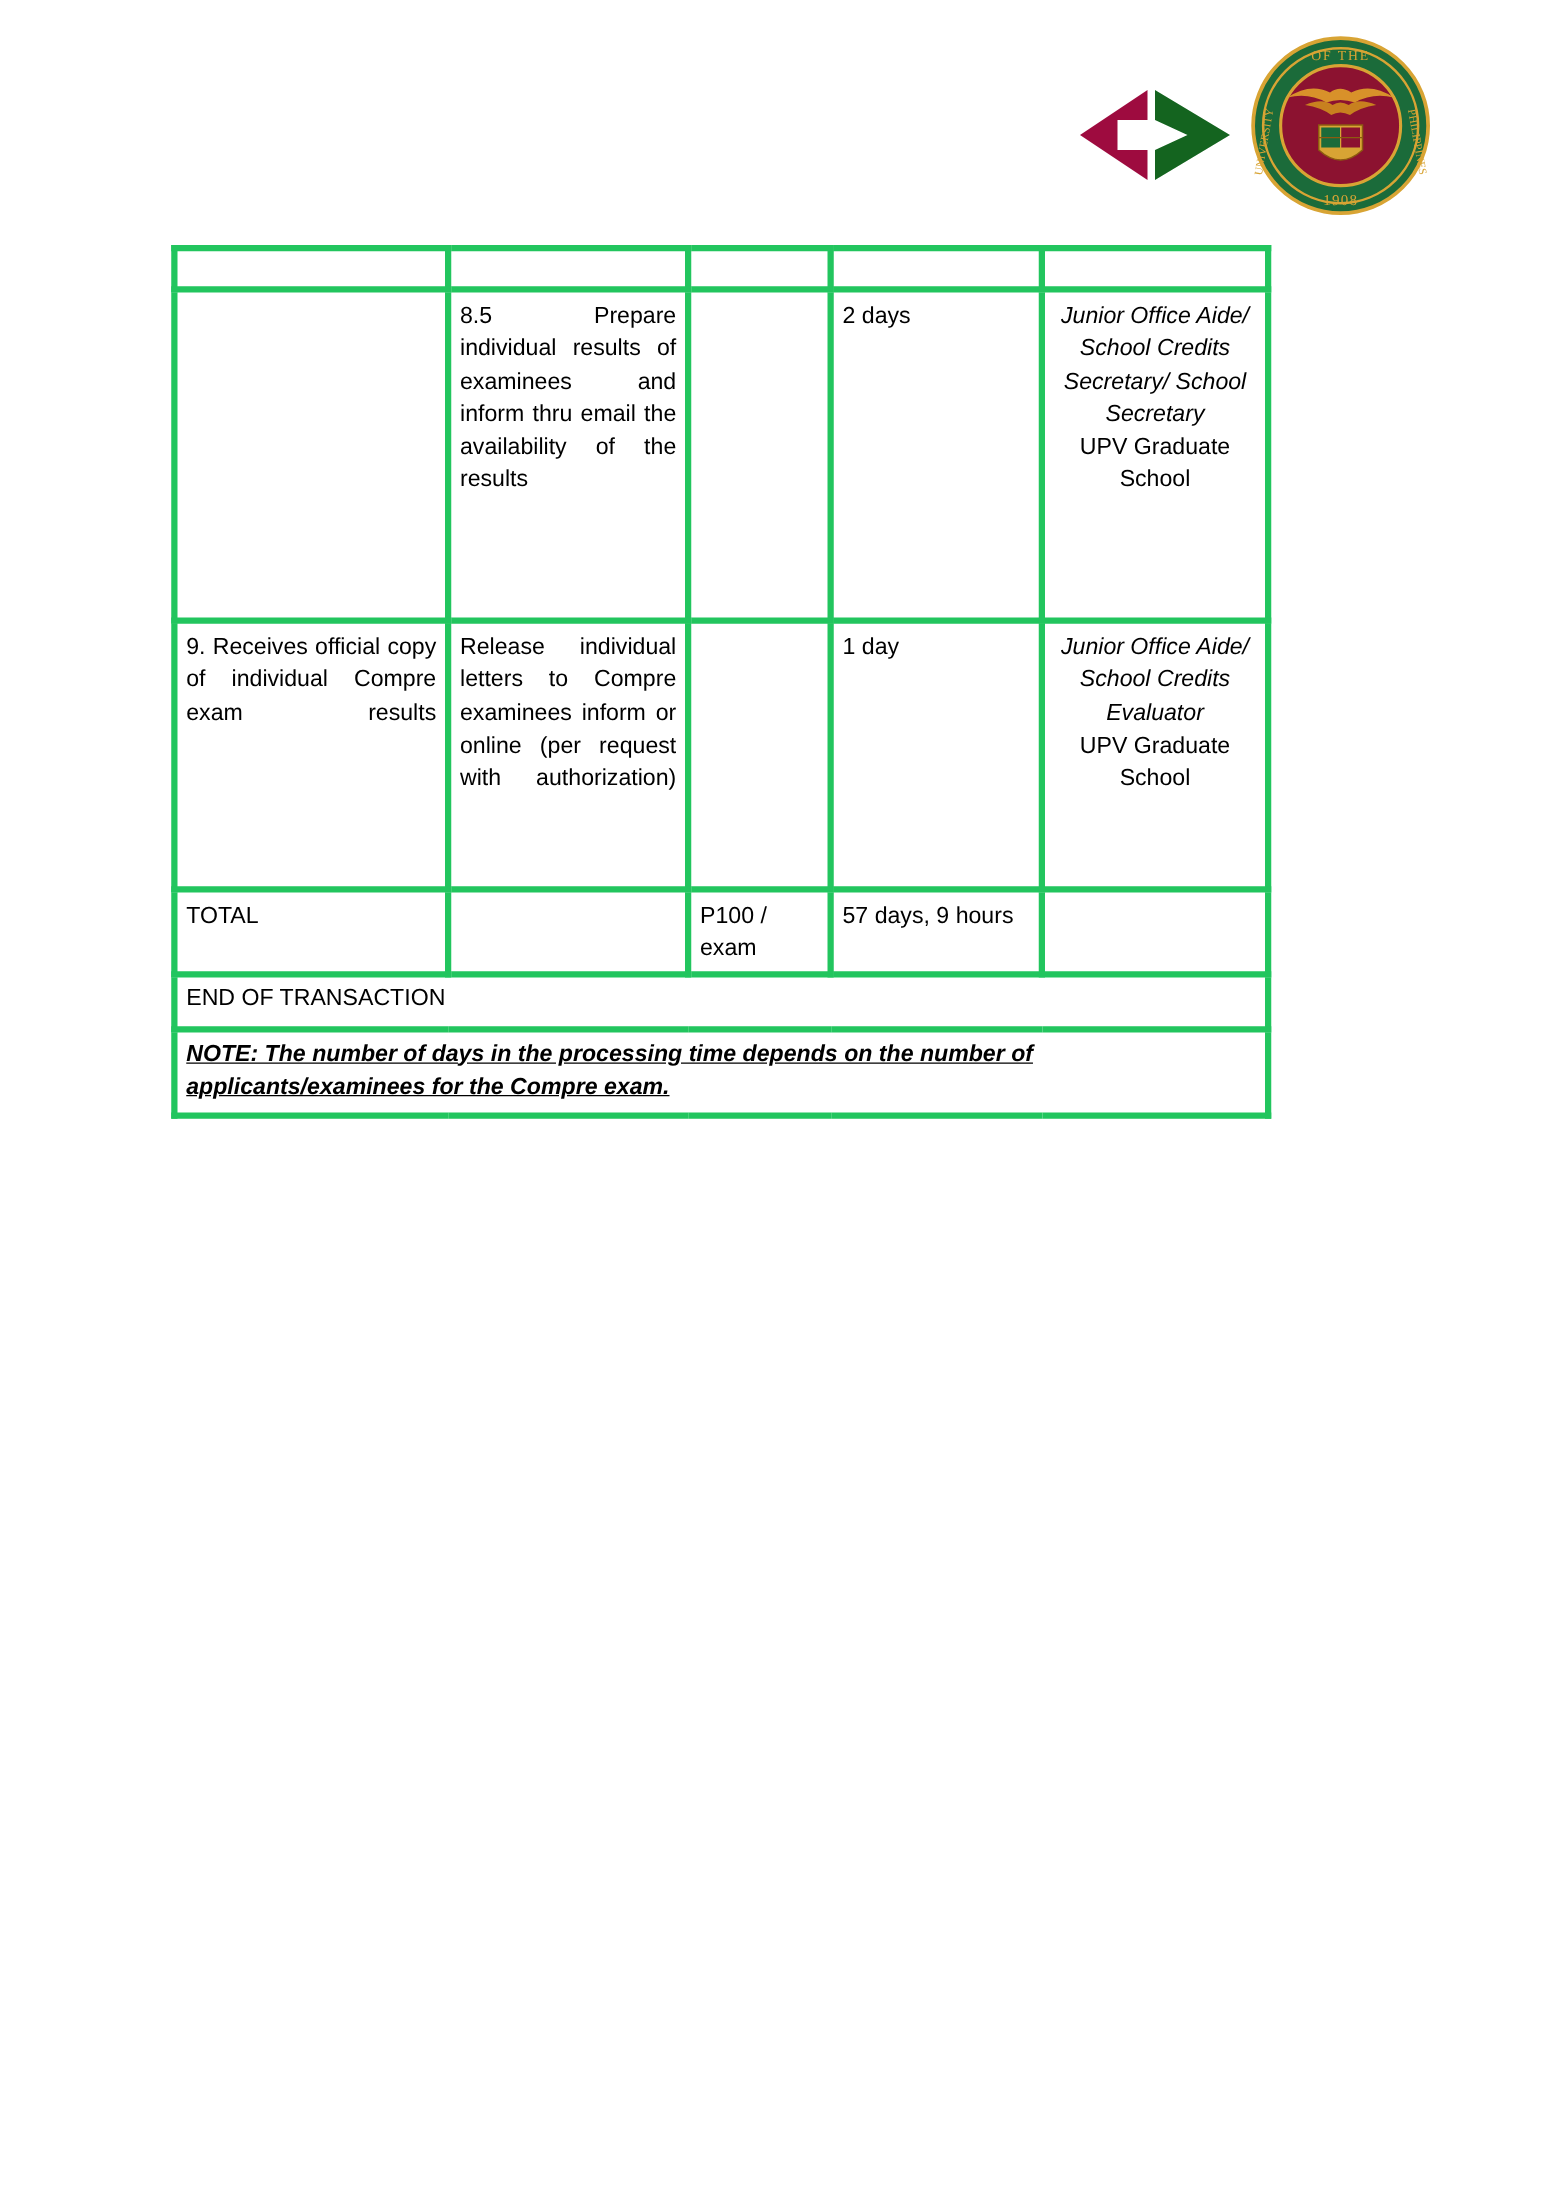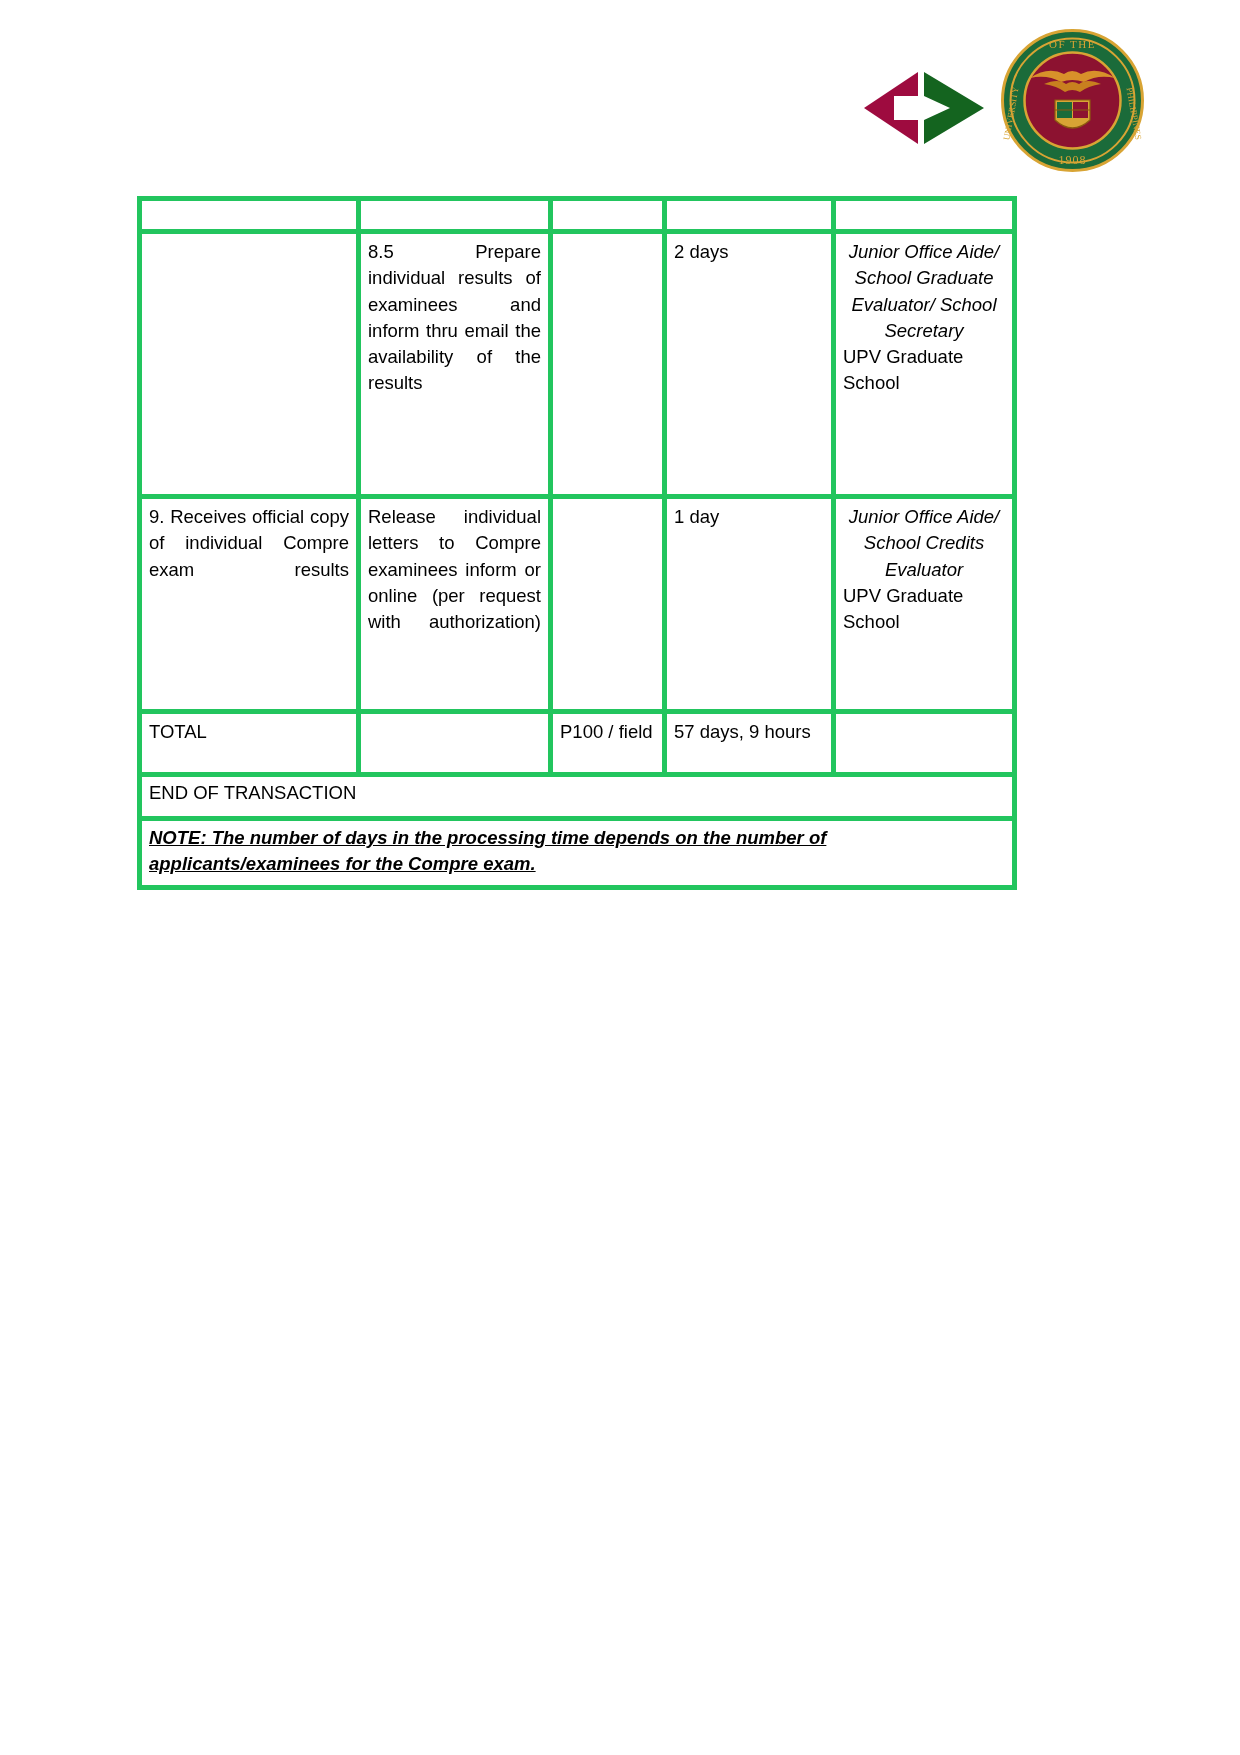--- a/index.html
+++ b/index.html
@@ -60,21 +60,21 @@
   .c1 { width: 219px; }
   .c2 { width: 192px; }
   .c3 { width: 114px; }
   .c4 { width: 169px; }
   .c5 { width: 181px; }
 
   
   .just        { text-align: justify; text-align-last: justify; }
   .left        { text-align: left; }
   .center-it   { text-align: center; font-style: italic; }
-  .center-pl   { }
+  .center-pl   { text-align: center; }
   .mid         { vertical-align: middle; margin-top: 23px; }
   .bold        { font-weight: normal; }
   .italbold    { font-style: italic; font-weight: bold; }
 
   .spacer-row td { height: 28px; padding: 0; }
 
   .row-85 td   { height: 250px; }
   .row-9  td   { height: 200px; }
   .row-total td{ height: 48px; }
   .row-eot td  { height: 33px; padding-top: 3px; padding-bottom: 3px; }
@@ -129,40 +129,40 @@
     <td></td>
     <td></td>
   </tr>
 
   <tr class="row-85">
     <td class="left"></td>
     <td class="just">8.5 Prepare individual results of examinees and inform thru email the availability of the results</td>
     <td class="left"></td>
     <td class="left">2 days</td>
     <td>
-      <span class="resp-line center-it">Junior Office Aide/ School Graduate Evaluator/ School Secretary</span>
+      <span class="resp-line center-it">Junior Office Aide/ School Credits Secretary/ School Secretary</span>
       <span class="resp-line center-pl">UPV Graduate School</span>
     </td>
   </tr>
 
   <tr class="row-9">
     <td class="just">9. Receives official copy of individual Compre exam results</td>
     <td class="just">Release individual letters to Compre examinees inform or online (per request with authorization)</td>
     <td class="left"></td>
     <td class="left mid">1 day</td>
     <td>
       <span class="resp-line center-it">Junior Office Aide/ School Credits Evaluator</span>
       <span class="resp-line center-pl">UPV Graduate School</span>
     </td>
   </tr>
 
   <tr class="row-total">
     <td class="left mid bold">TOTAL</td>
     <td class="left mid"></td>
-    <td class="left mid bold">P100 / field</td>
+    <td class="left mid bold">P100 / exam</td>
     <td class="left mid bold">57 days, 9 hours</td>
     <td class="left mid"></td>
   </tr>
 
   <tr class="row-eot">
     <td class="left bold" colspan="5">END OF TRANSACTION</td>
   </tr>
 
   <tr class="row-note">
     <td class="left italbold" colspan="5">NOTE:  The number of days in the processing time depends on the number of applicants/examinees for the Compre exam.</td>

